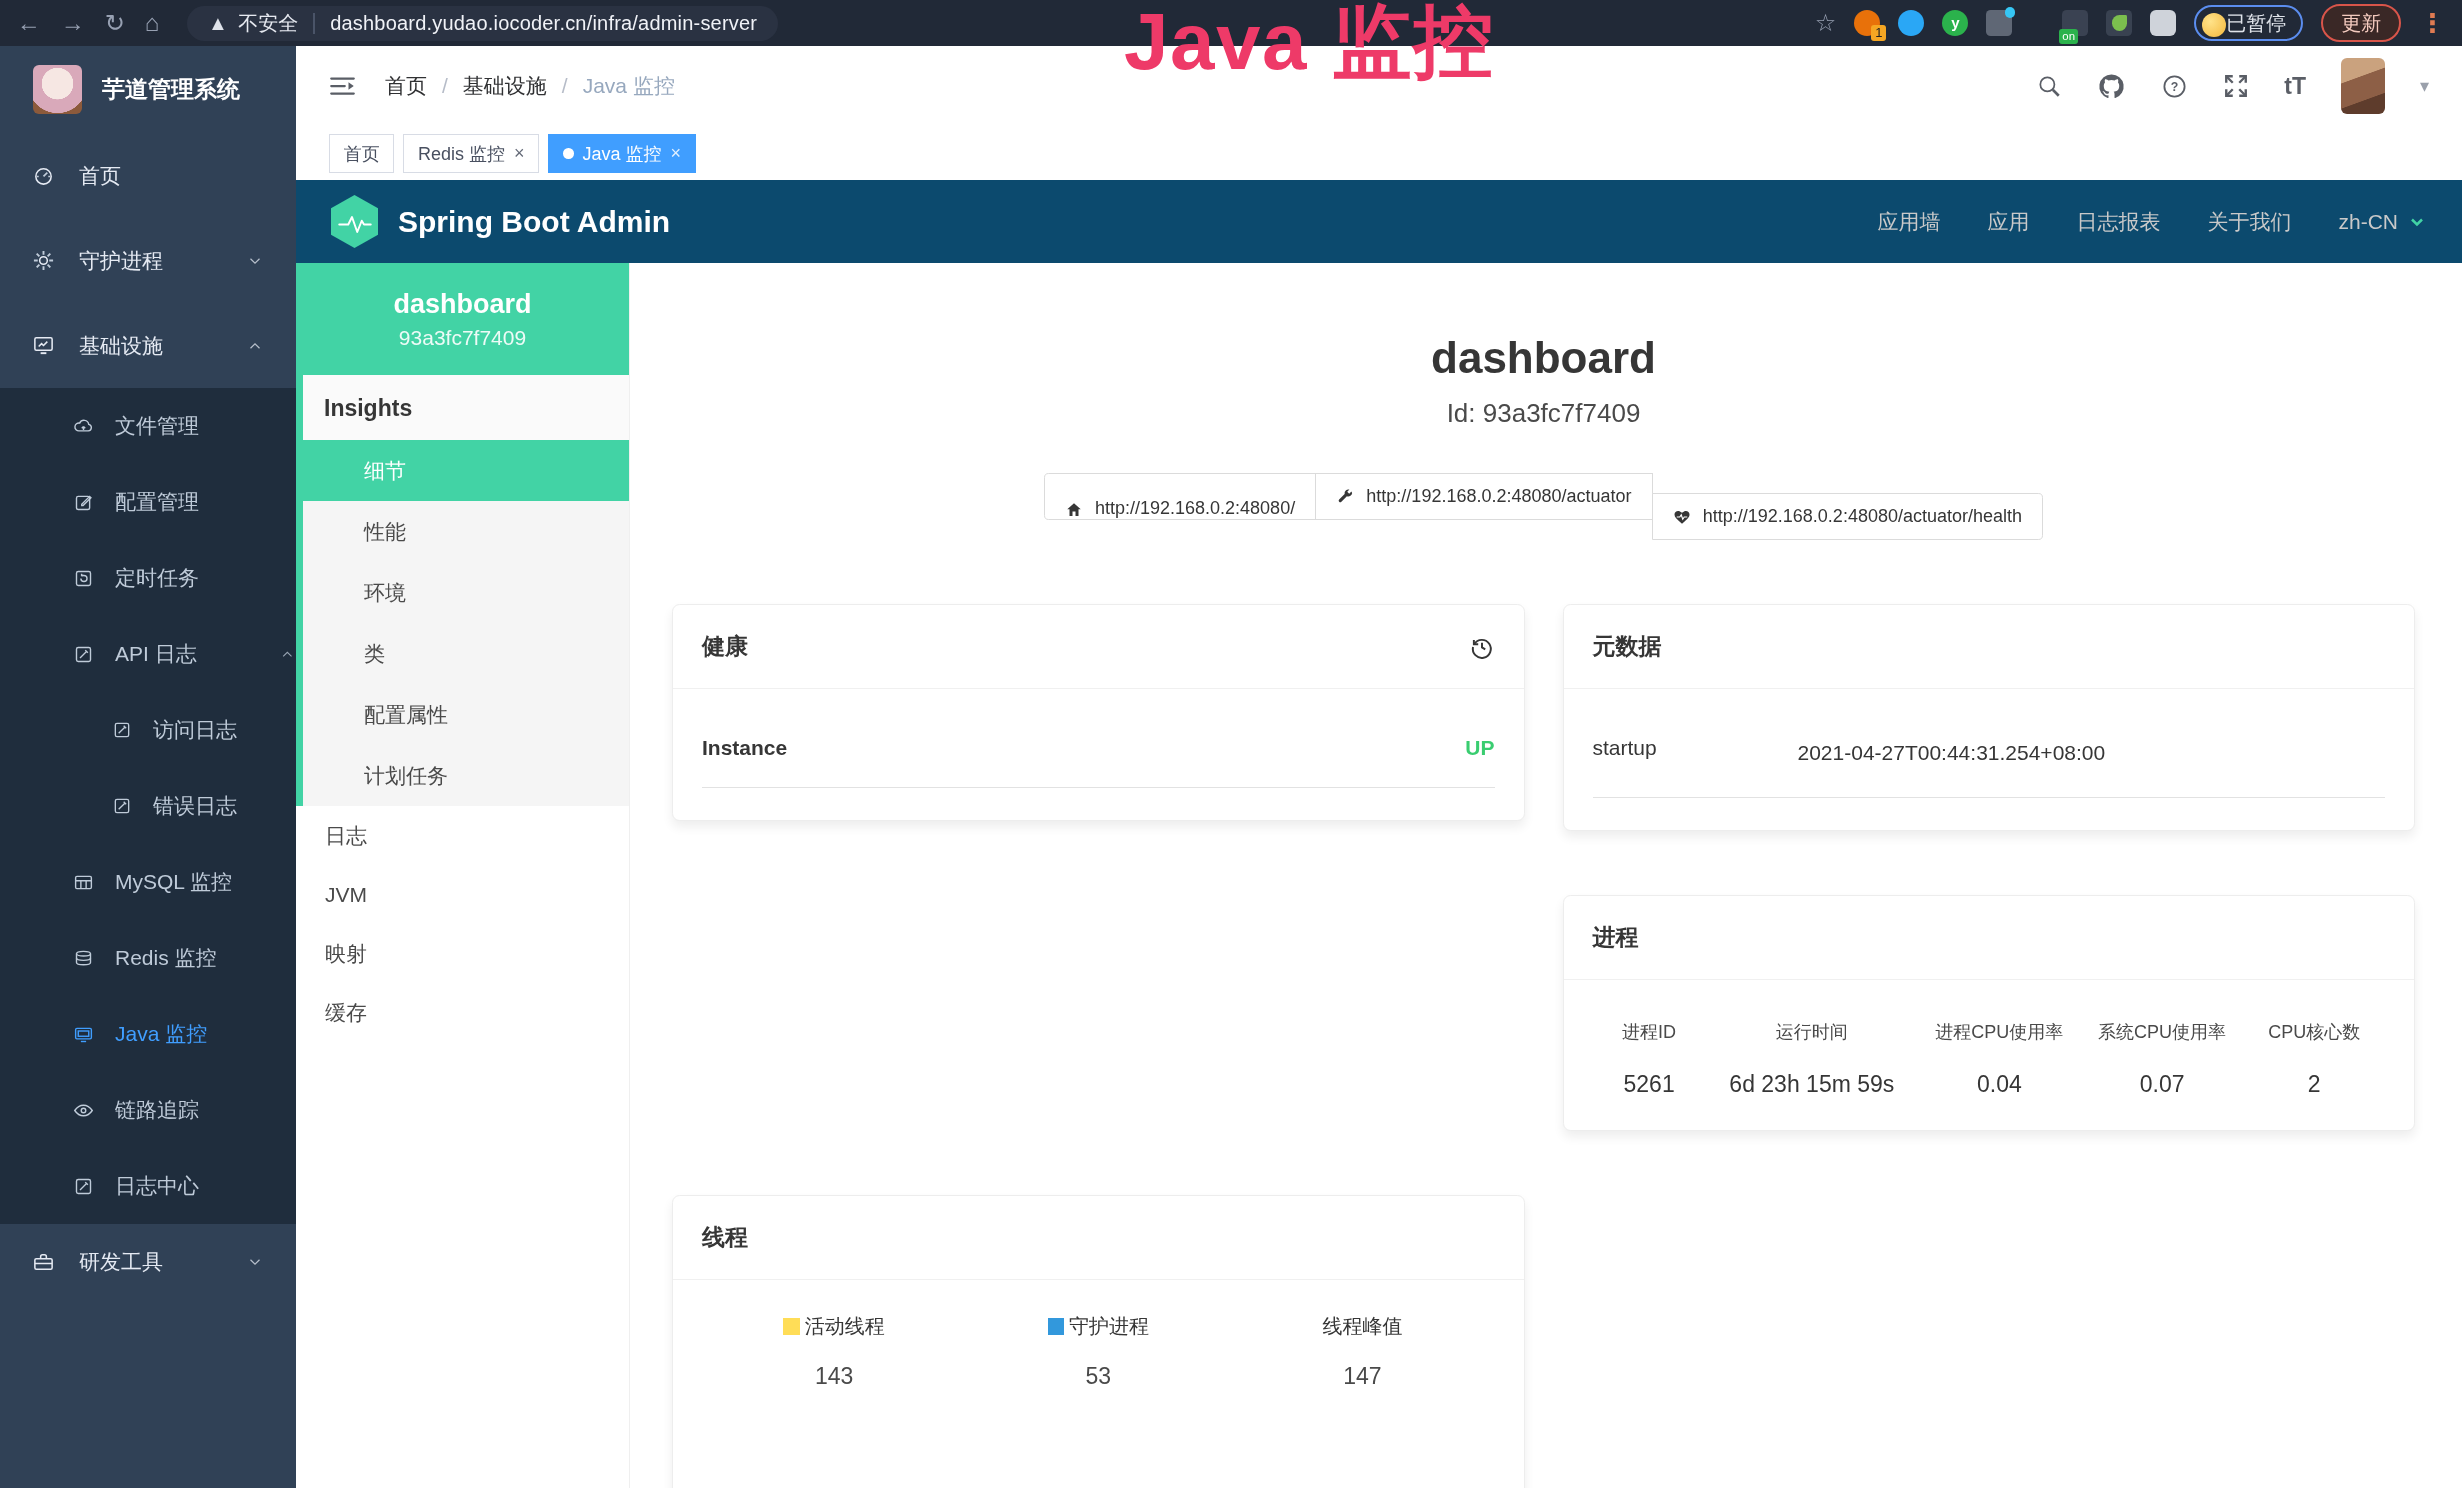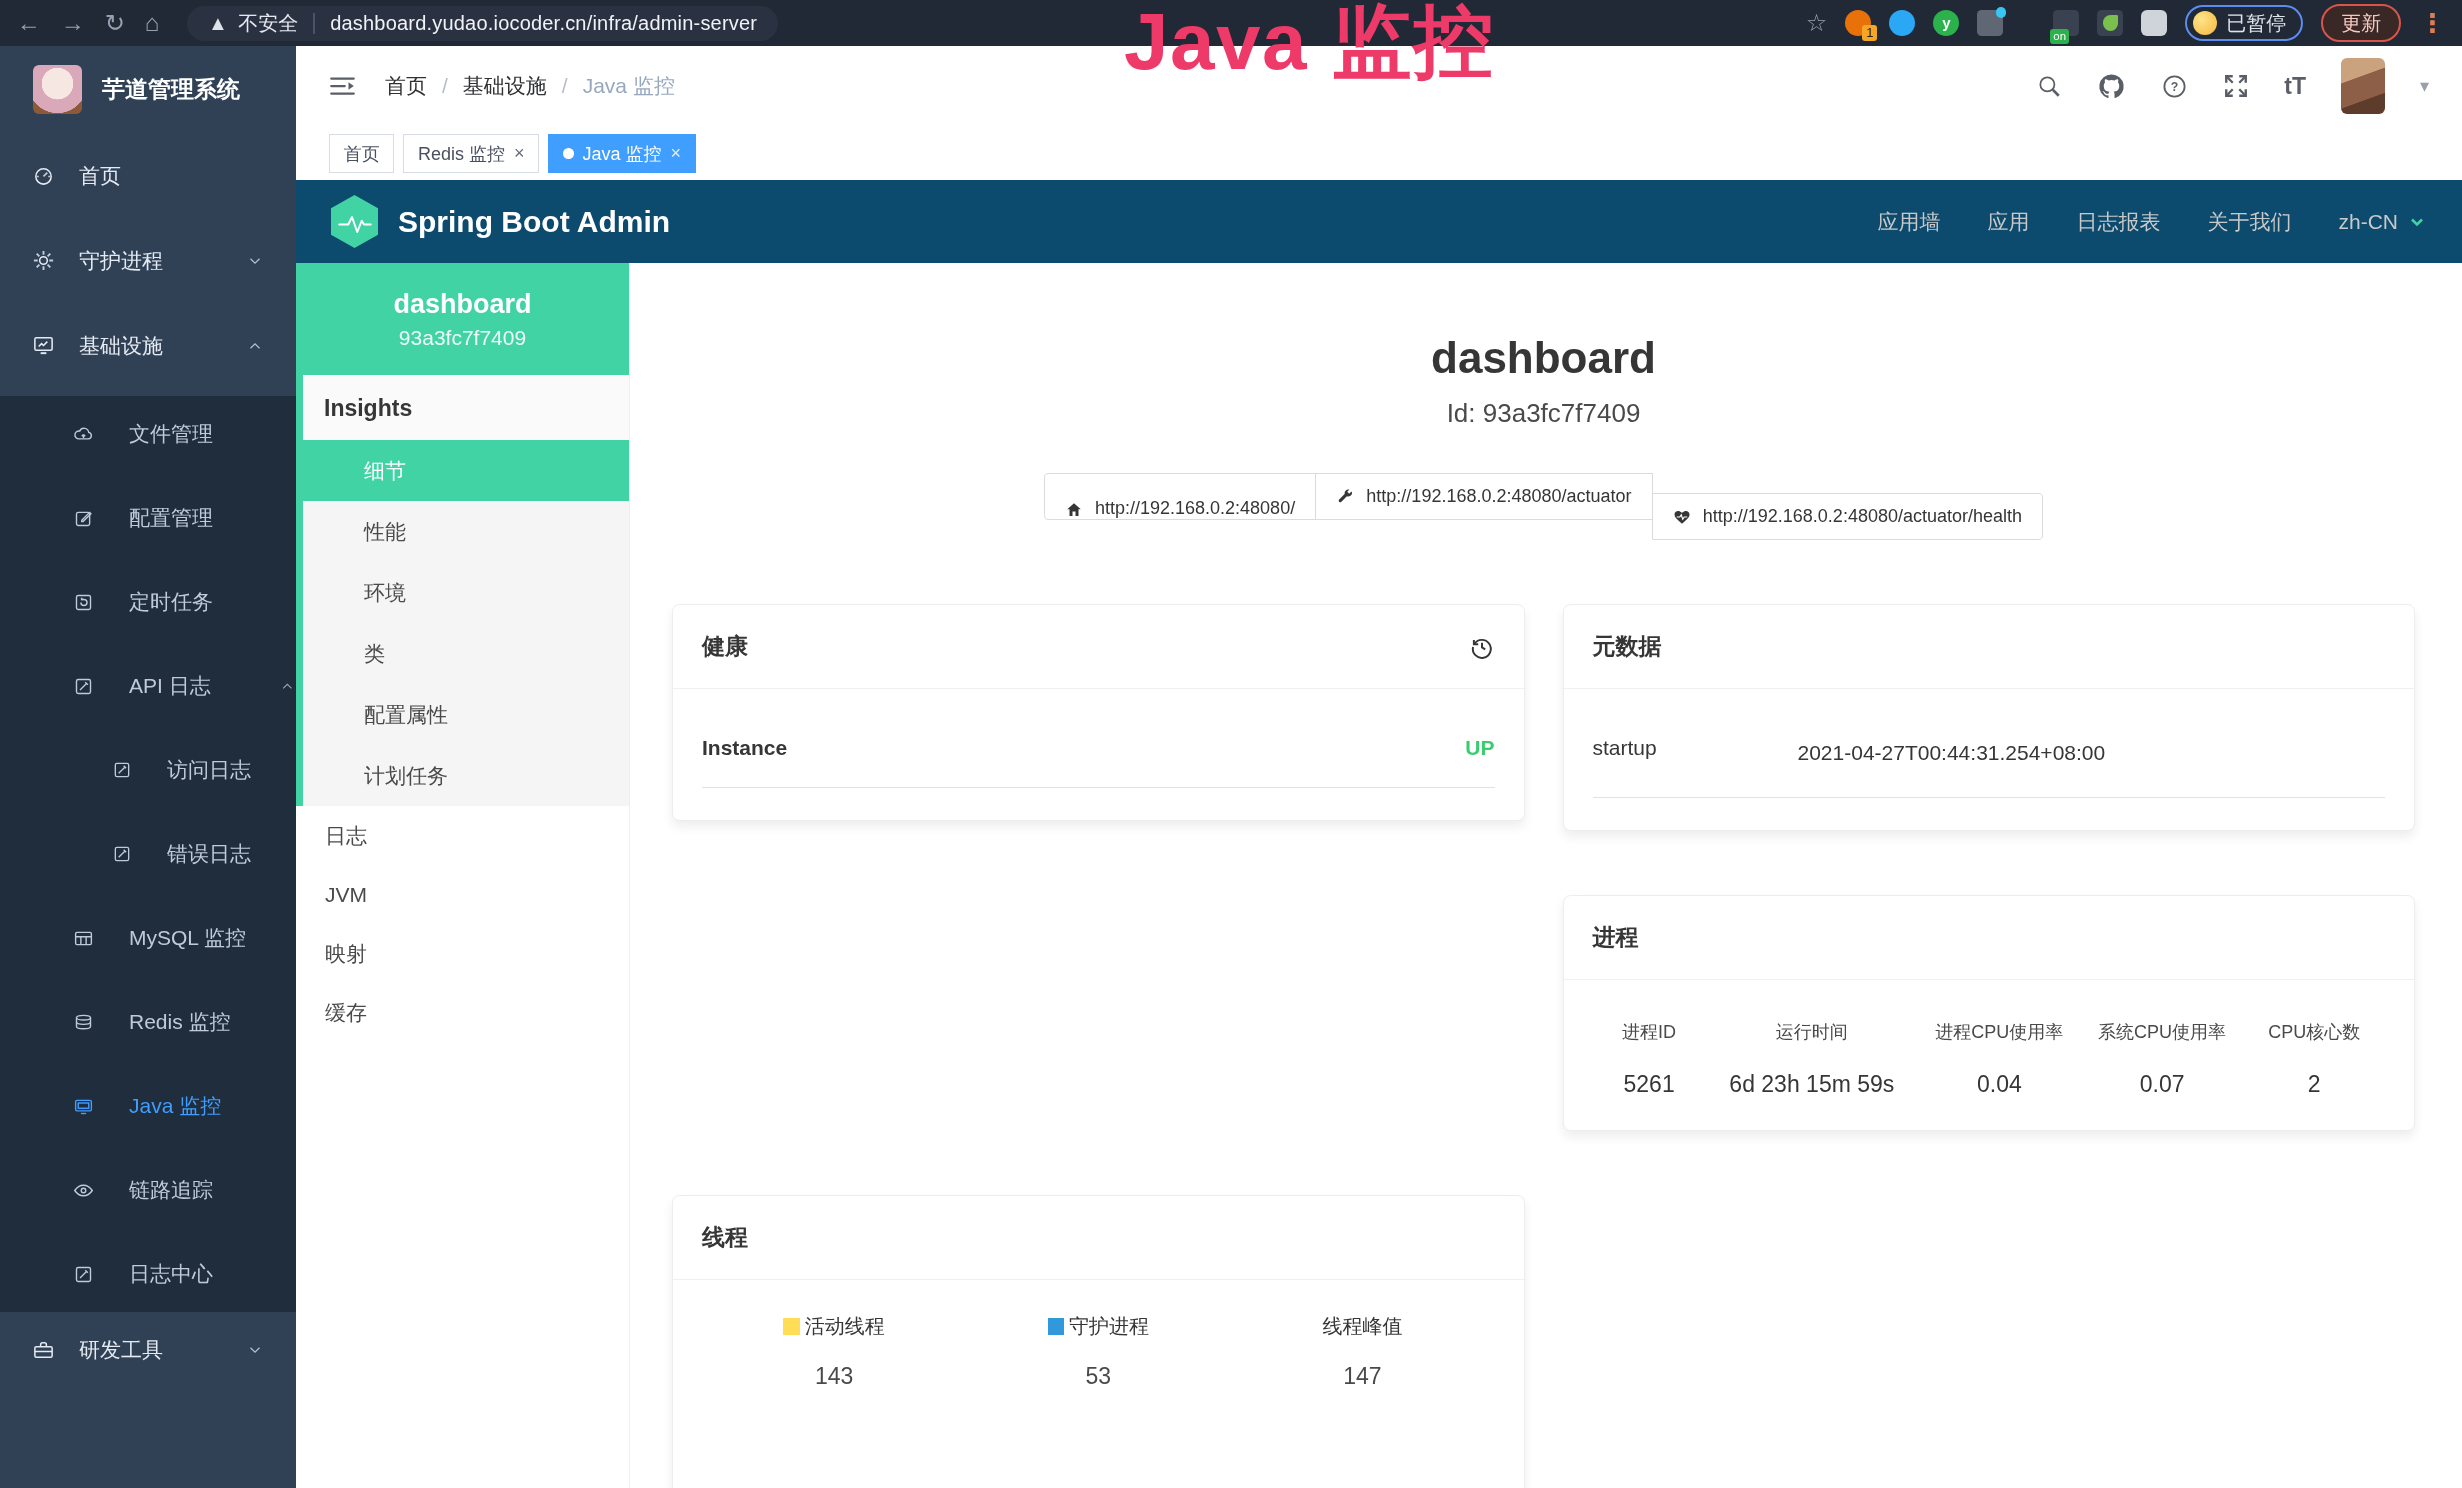--- a/index.html
+++ b/index.html
@@ -20,38 +20,38 @@
   .ext-badge { position:absolute; right:-6px; bottom:-4.6px; background:#f5a623; color:#202124; font-size:13px; line-height:1; padding:1.5px 3.8px; border-radius:3px; }
   .ext-blue { background:#2aa7f5; }
   .ext-green { background:#2bb24c; color:#fff; font-size:15px; text-align:center; line-height:26px; font-weight:bold; }
   .ext-grid { background:#5f6775; border-radius:4.6px; }
   .ext-dot { position:absolute; right:-3px; top:-3px; width:10.6px; height:10.6px; border-radius:50%; background:#36c6f4; }
   .ext-lines { background:#3a4252; border-radius:4.6px;margin-left:32px; }
   .ext-on { position:absolute; left:-3px; bottom:-7.6px; background:#2bb24c; color:#fff; font-size:11.4px; line-height:1; padding:1.5px 3px; border-radius:3px; }
   .ext-leaf { background:#394251; border-radius:4.6px; }
   .leaf-in { position:absolute; inset:5.3px; background:#7bbf4e; border-radius:50% 1.5px 50% 50%; }
   .ext-puzzle { background:#cfd3da; border-radius:6px; }
-  .paused-pill { display:flex; align-items:center; gap:9px; border:2.3px solid #5b8def; border-radius:23px; padding:2.3px 15px 2.3px 6px; color:#dfe3ea; font-size:20px; }
+  .paused-pill { display:flex; align-items:flex-end; border:2.3px solid #5b8def; border-radius:23px; padding:2.3px 15px 2.3px 6px; color:#dfe3ea; font-size:20px; }
   .face { width:24px; height:24px; border-radius:50%; background:radial-gradient(circle at 35% 35%, #ffe38a, #f3b73c); }
   .update-btn { border:2.3px solid #d9554a; background:#3a2826; color:#f4cabe; border-radius:23px; padding:3.8px 18px; font-size:20px; }
   .kebab { color:#e07b52; font-size:26px; font-weight:bold; letter-spacing:0; }
 
   
   .app { display:flex; height:1443px; }
 
   
   .sidebar { width:296px; background:#304156; flex-shrink:0; color:#bfcbd9; }
   .logo-row { height:87px; display:flex; align-items:center; gap:20px; padding-left:33px; }
   .logo-img { width:49px; height:49px; border-radius:6px; background:radial-gradient(circle at 50% 38%, #f6e7e3 0 40%, #d9a9ba 41% 75%, #8c5a3b 76%); }
   .logo-title { color:#fff; font-size:23px; font-weight:bold; }
   .m-item { height:85px; display:flex; align-items:center; gap:24px; padding:0 32px; font-size:21px; color:#e5eaf3; }
   .m-item svg, .sm-item svg { flex-shrink:0; }
   .chev { margin-left:auto; opacity:.75; }
   .submenu { background:#1f2d3d; }
-  .sm-item { height:76px; display:flex; align-items:center; gap:35px; padding-left:73px; font-size:21px; color:#bfcbd9;margin-top:8px; }
+  .sm-item { height:76px; display:flex; align-items:center; gap:21px; padding-left:73px; font-size:21px; color:#bfcbd9; }
   .sm-item.lvl2 { padding-left:112px; }
   .sm-item.active { color:#409eff; }
   .icon-stroke { stroke:currentColor; fill:none; stroke-width:1.6; }
 
   
   .main-col { flex:1; display:flex; flex-direction:column; min-width:0; }
 
   .app-header { height:80px; background:#fff; display:flex; align-items:center; padding:0 33px; }
   .crumb { display:flex; align-items:center; gap:15px; margin-left:29px; font-size:21px; color:#303133; }
   .crumb .sep { color:#b6bcc8; }

